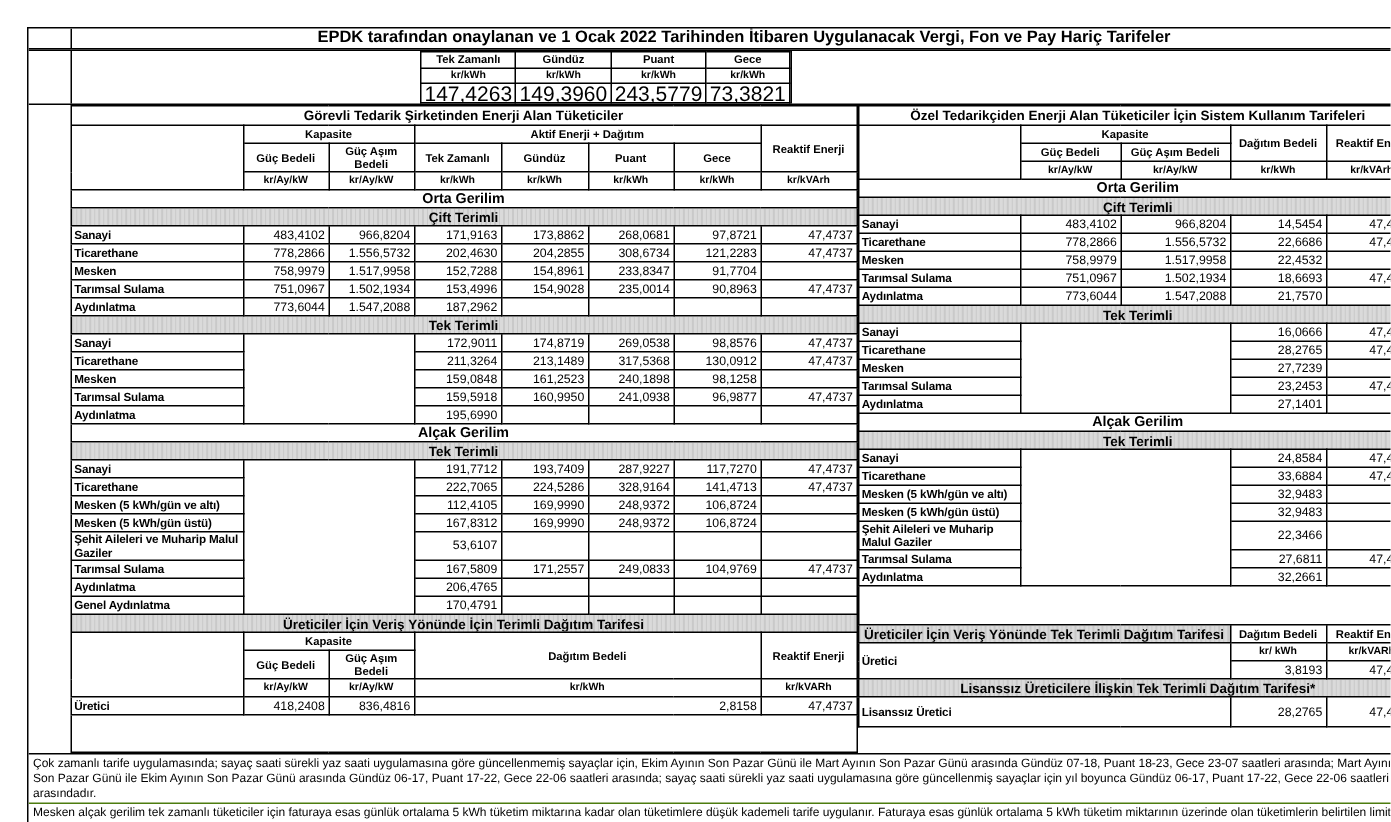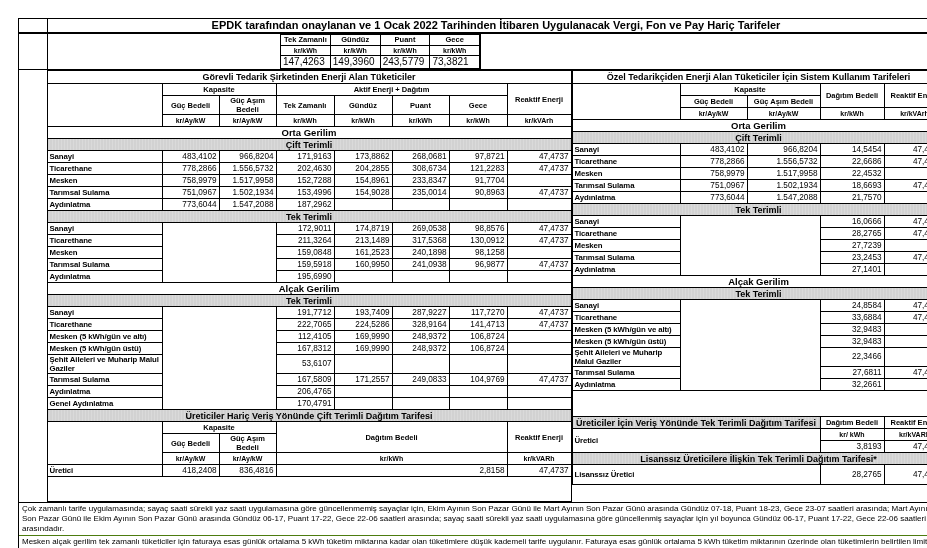--- a/index.html
+++ b/index.html
@@ -12,21 +12,21 @@
   .graytex{background:#d8d8d8;background-image:repeating-linear-gradient(90deg,rgba(0,0,0,.07) 0 1px,rgba(255,255,255,.06) 1px 3px);}
   .transrow{display:flex;}
   .transpacer{width:232px;flex:0 0 232px;}
   .transfill{flex:1;border-left:1px solid #000;}
   table{border-collapse:collapse;table-layout:fixed;padding-left:20px;}
   td,th{border:1px solid #000;padding:0 2px;overflow:hidden;white-space:nowrap;font-weight:normal;}
   .mini{flex:0 0 200px;}
   .mini td{text-align:center;}
   .mini .h{font-size:7.5px;font-weight:bold;line-height:10px;height:10px;}
   .mini .unit{font-size:7px;font-weight:bold;line-height:9px;height:9px;}
-  .mini .num{font-size:10px;text-align:left;line-height:12px;height:12px;}
+  .mini .num{font-size:14px;text-align:left;line-height:12px;height:12px;}
   .body{display:flex;align-items:flex-start;}
   .side{flex:0 0 auto;}
   .side tbody tr{height:12px;}
   .tbl-title{font-size:9px;font-weight:bold;text-align:center;line-height:12px;height:12px;}
   .h{font-size:7.5px;font-weight:bold;text-align:center;line-height:9px;white-space:normal;}
   .unit{font-size:7px;font-weight:bold;text-align:center;line-height:9px;}
   .sec{font-size:9.5px;font-weight:bold;text-align:center;line-height:11px;height:11px;}
   .band{font-size:9px;font-weight:bold;text-align:center;line-height:10px;height:10px;
         background:#d8d8d8;background-image:repeating-linear-gradient(90deg,rgba(0,0,0,.07) 0 1px,rgba(255,255,255,.06) 1px 3px);}
   .num{font-size:8.2px;text-align:right;line-height:10px;}
@@ -333,21 +333,21 @@
             <td class="num"></td>
             <td class="num"></td>
             <td class="num"></td>
             <td class="num"></td>
           </tr>
         </tbody>
 
       <tbody>
           <tr>
         <td class="gut"></td>
-        <td colspan="8" class="band">Üreticiler Hariç Veriş Yönünde Çift Terimli Dağıtım Tarifesi</td>
+        <td colspan="8" class="band">Üreticiler İçin Veriş Yönünde İçin Terimli Dağıtım Tarifesi</td>
       </tr>
       <tr>
         <td class="gut" rowspan="3"></td>
         <td class="blank" rowspan="3"></td>
         <td colspan="2" class="h">Kapasite</td>
         <td colspan="4" rowspan="2" class="h">Dağıtım Bedeli</td>
         <td rowspan="2" class="h">Reaktif Enerji</td>
       </tr>
       <tr>
         <td class="h">Güç Bedeli</td>

